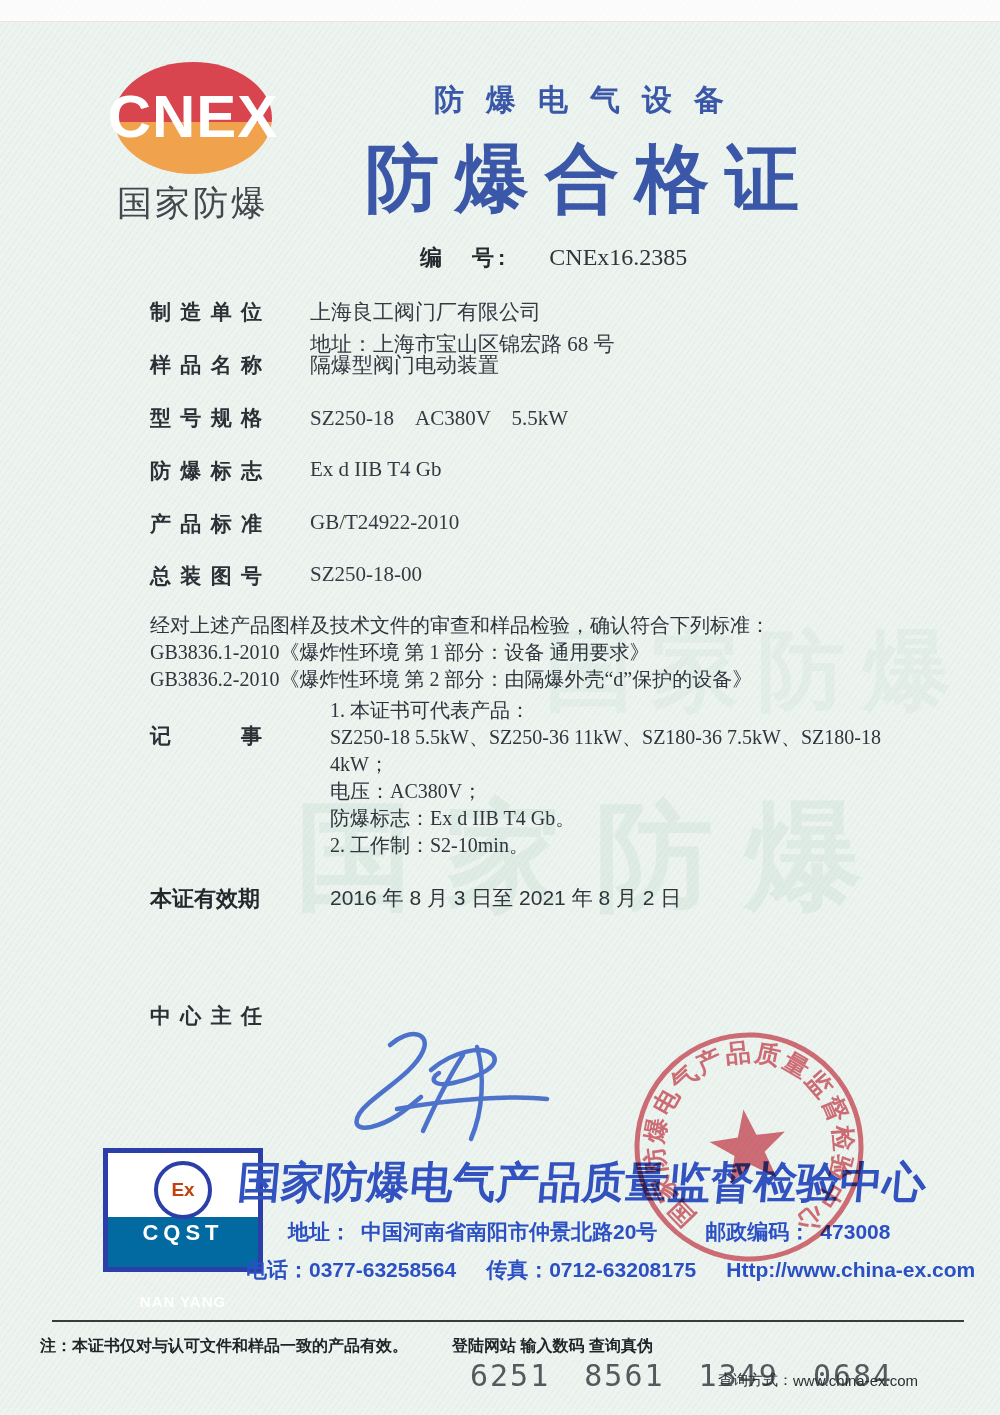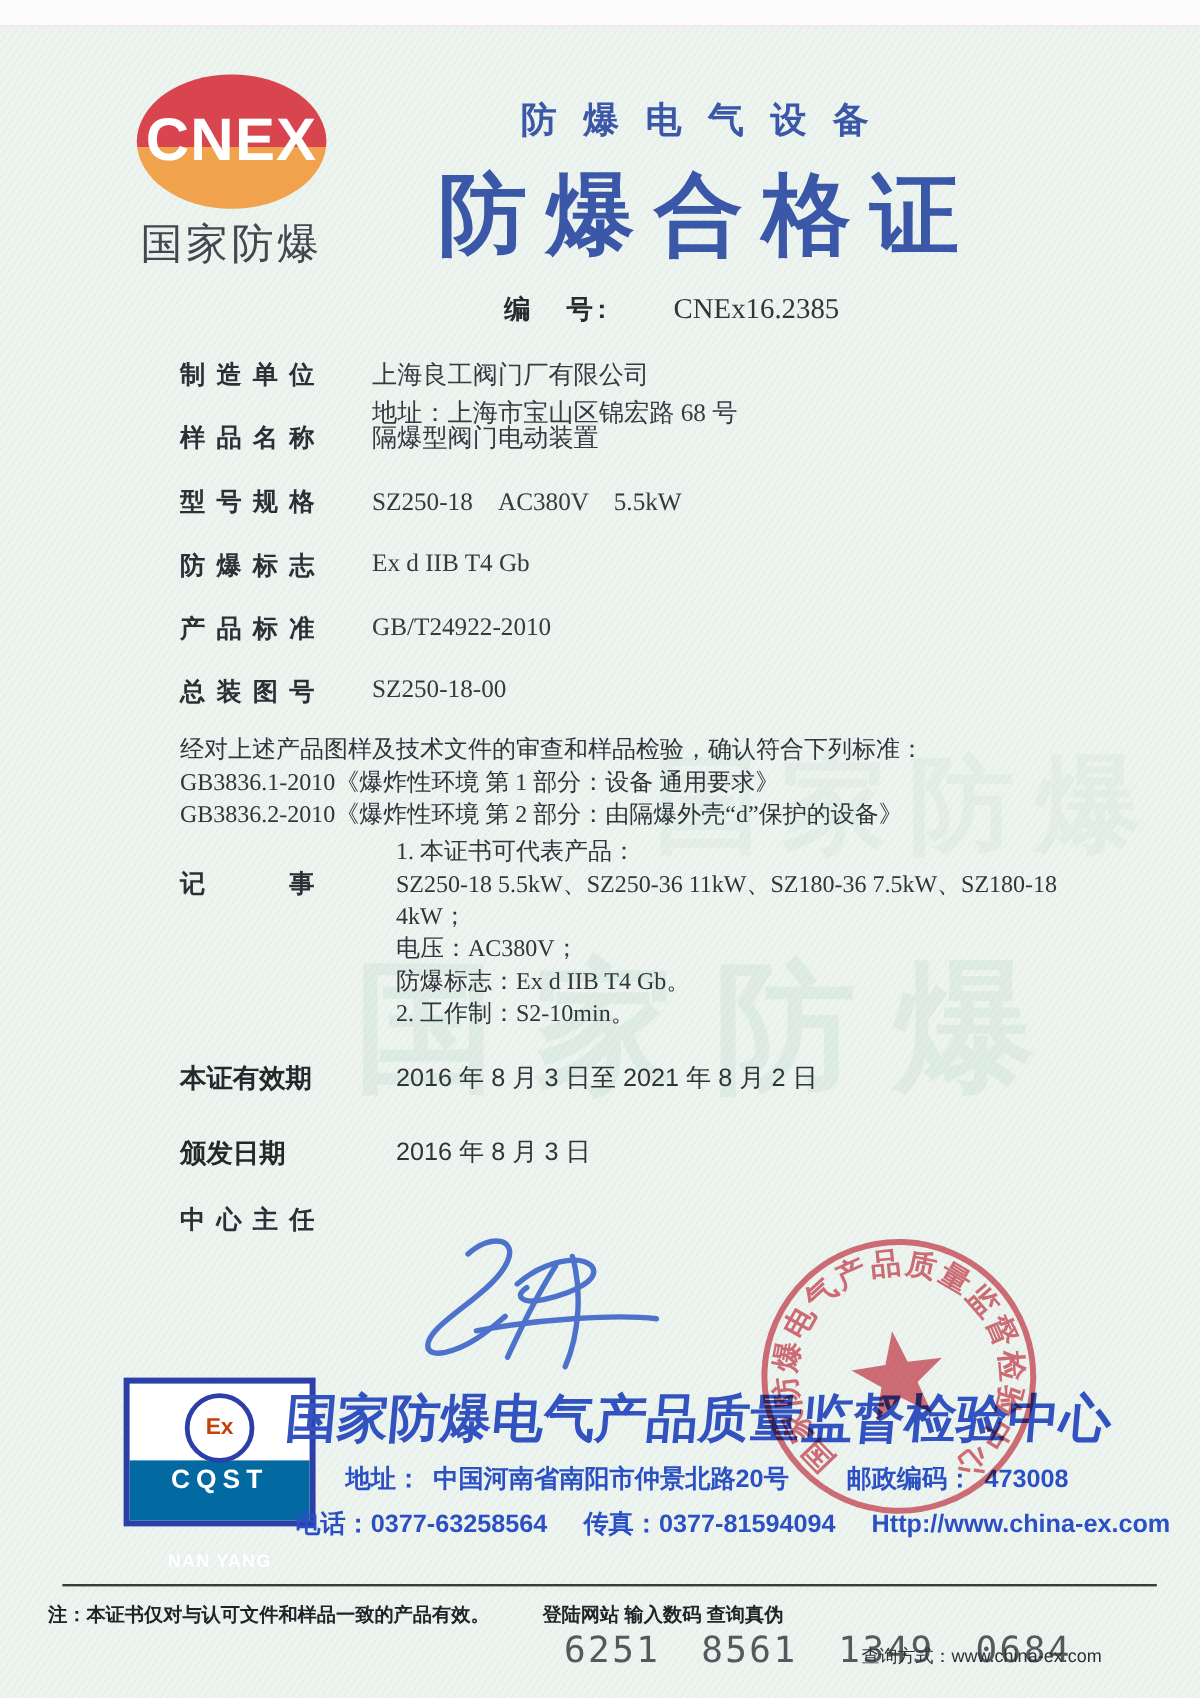--- a/index.html
+++ b/index.html
@@ -17,27 +17,27 @@
   .wm { color:rgba(148,200,178,0.16); font-weight:700; font-family:"Liberation Sans",sans-serif; white-space:nowrap; z-index:0; }
   .wm1 { top:778px; left:295px; font-size:118px; letter-spacing:32px; }
   .wm2 { top:612px; left:545px; font-size:88px; letter-spacing:18px; color:rgba(148,200,178,0.10); }
 
   
   .logo-ellipse {
     top:62px; left:114px; width:158px; height:112px; border-radius:50%;
     background:linear-gradient(180deg,#d8454f 0 54%, #f0a24c 54% 100%);
     display:flex; align-items:center; justify-content:center; z-index:2;
   }
-  .logo-text { color:#ffffff; font-family:"Liberation Sans",sans-serif; font-weight:800; font-size:50px; letter-spacing:1px; margin-top:-4px; }
+  .logo-text { color:#ffffff; font-family:"Liberation Sans",sans-serif; font-weight:800; font-size:60px; letter-spacing:1px; margin-top:-4px; }
   .logo-caption { top:180px; left:100px; width:186px; text-align:center; font-size:35px; color:#43484e; letter-spacing:3px; font-family:"Liberation Sans",sans-serif; font-weight:500; z-index:2; }
 
   
   .subtitle { top:80px; left:350px; width:480px; text-align:center; font-size:30px; font-weight:700; letter-spacing:22px; color:#3b57a8; font-family:"Liberation Sans",sans-serif; white-space:nowrap; z-index:2;}
   .title { top:130px; left:330px; width:520px; text-align:center; font-size:74px; font-weight:900; letter-spacing:16px; color:#3b57a8; font-family:"Liberation Sans",sans-serif; white-space:nowrap; z-index:2;}
-  .certno-row { top:243px; left:420px; display:flex; gap:52px; align-items:baseline; z-index:2;}
+  .certno-row { top:243px; left:420px; display:flex; gap:40px; align-items:baseline; z-index:2;}
   .certno-label { font-size:22px; font-weight:700; color:#26292d; font-family:"Liberation Sans",sans-serif; letter-spacing:4px; }
   .certno-value { font-size:24px; color:#2f353b; }
 
   
   .frow { left:150px; display:flex; z-index:2; }
   .flabel {
     display:inline-block; width:112px; font-size:21px; font-weight:600; color:#2b3036;
     font-family:"Liberation Sans",sans-serif; text-align:justify; text-align-last:justify; flex:0 0 112px;
   }
   .fvalue { margin-left:48px; font-size:21px; color:#333a41; white-space:pre-wrap; }
@@ -151,24 +151,20 @@
     <div>SZ250-18 5.5kW、SZ250-36 11kW、SZ180-36 7.5kW、SZ180-18</div>
     <div>4kW；</div>
     <div>电压：AC380V；</div>
     <div>防爆标志：Ex d IIB T4 Gb。</div>
     <div>2. 工作制：S2-10min。</div>
   </div>
 
   <div class="abs vrow" style="top:884px">
     <span class="vlabel">本证有效期</span>
     <span class="vvalue">2016 年 8 月 3 日至 2021 年 8 月 2 日</span>
-  </div>
-  <div class="abs vrow" style="top:946px">
-    <span class="vlabel">颁发日期</span>
-    <span class="vvalue">2016 年 8 月 3 日</span>
   </div>
   <div class="abs frow director">
     <span class="flabel">中心主任</span>
   </div>
 
   <svg class="abs sig" width="310" height="130" viewBox="0 0 310 130">
     <g fill="none" stroke="#4068c8" stroke-width="4.5" stroke-linecap="round" opacity="0.92">
       <path d="M55,20 C75,2 96,8 88,26 C80,45 52,62 34,78 C18,92 16,106 36,102 C58,97 74,82 86,72"></path>
       <path d="M128,30 C112,55 98,84 88,106"></path>
       <path d="M96,45 C118,26 148,20 158,30 C166,40 146,52 118,58 C98,62 94,54 104,48"></path>
@@ -210,21 +206,21 @@
     <span class="gap"></span>
     <span>邮政编码：</span>
       <span>473008</span>
   </div>
 
   <div class="abs org-line org-phone">
     <span>电话：</span>
       <span>0377-63258564</span>
     <span class="gap"></span>
     <span>传真：</span>
-      <span>0377-81594094</span>
+      <span>0712-63208175</span>
     <span class="gap"></span>
     <span>Http://www.china-ex.com</span>
   </div>
 
   <div class="abs divider"></div>
 
   <div class="abs foot-row">
     <span>注：本证书仅对与认可文件和样品一致的产品有效。</span>
     <span class="gap"></span>
     <span>登陆网站 输入数码 查询真伪</span>

